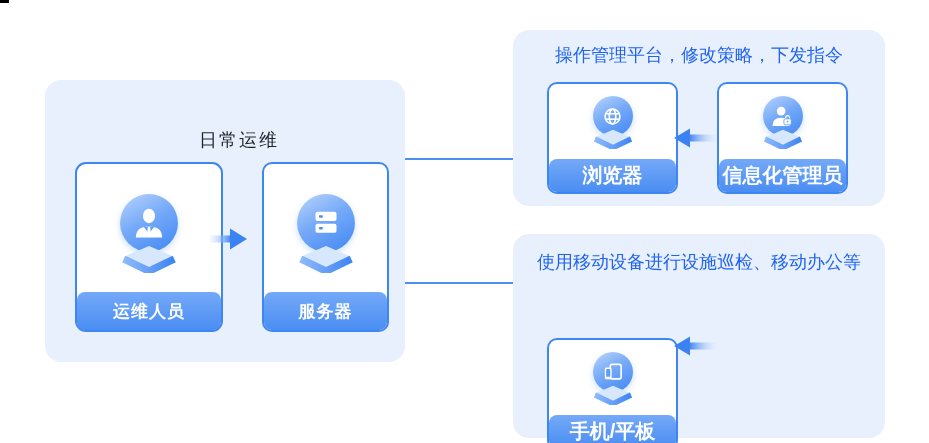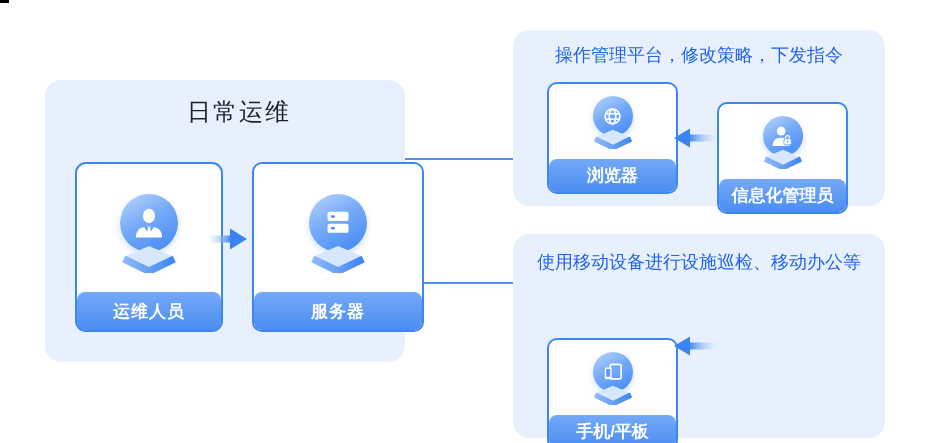--- a/index.html
+++ b/index.html
@@ -12,31 +12,31 @@
   .stage{position:relative;width:929px;height:443px;background:#fff;overflow:hidden;}
   .corner-mark{position:absolute;left:0;top:0;width:9px;height:3px;background:#000;}
   .hline{position:absolute;height:2px;background:var(--connector);}
   .hline.top{left:405px;top:158px;width:108px;}
   .hline.bottom{left:405px;top:282px;width:108px;}
   .panel{position:absolute;background:var(--panel-bg);border-radius:16px;}
   .panel.left{left:45px;top:80px;width:360px;height:282px;}
   .panel.tr{left:513px;top:30px;width:372px;height:176px;}
   .panel.br{left:513px;top:234px;width:372px;height:204px;}
   .panel-title{position:absolute;left:0;right:0;text-align:center;font-weight:normal;}
-  .panel.left .panel-title{top:16px;font-size:24px;color:var(--dark-text);letter-spacing:2px;margin-left:28px;}
+  .panel.left .panel-title{top:48px;font-size:18px;color:var(--dark-text);letter-spacing:2px;margin-left:28px;}
   .panel.tr .panel-title{top:13px;font-size:18px;color:var(--accent);}
   .panel.br .panel-title{top:16px;font-size:18px;color:var(--accent);}
   .card{position:absolute;background:#fff;border:2px solid var(--card-border);border-radius:10px;}
   .card.big{width:148px;height:170px;}
   .card.small{width:131px;height:112px;}
   .card .bar{position:absolute;left:0;right:0;bottom:0;border-radius:8px;
     display:flex;align-items:center;justify-content:center;color:#fff;font-weight:bold;
     background:linear-gradient(180deg,var(--bar-top),var(--bar-bottom));}
   .card.big .bar{height:38px;font-size:17px;letter-spacing:1px;}
-  .card.small .bar{height:33px;font-size:17px;}
+  .card.small .bar{height:33px;font-size:20px;}
   .medal{position:absolute;left:0;right:0;top:0;display:flex;flex-direction:column;align-items:center;}
   .card.big .medal{padding-top:30px;}
   .card.small .medal{padding-top:12px;}
   .circle{border-radius:50%;display:flex;align-items:center;justify-content:center;
     background:linear-gradient(150deg,#BBD5FC 0%,#76AAF8 45%,#3F86F3 100%);
     box-shadow:0 3px 6px rgba(63,134,243,0.25);}
   .card.big .circle{width:58px;height:58px;}
   .card.small .circle{width:40px;height:40px;}
   .card.big .circle svg{width:42px;height:42px;}
   .card.small .circle svg{width:29px;height:29px;}
@@ -88,21 +88,21 @@
         </svg>
       </div>
       <div class="bar">运维人员</div>
     </div>
 
     <svg class="arrow" style="left:163px;top:146px;" width="40" height="26" viewBox="0 0 40 26">
       <rect x="2" y="9.5" width="21" height="7" fill="url(#gArrR)"></rect>
       <polygon points="22,2.5 39,13 22,23.5" fill="var(--arrow)"></polygon>
     </svg>
 
-    <div class="card big" style="left:207px;top:82px;width:172px;">
+    <div class="card big" style="left:217px;top:82px;width:127px;">
       <div class="medal">
         <div class="circle">
           <svg viewBox="0 0 32 32">
             <rect x="8" y="7.5" width="16" height="7" rx="1.5" fill="#fff"></rect>
             <rect x="8" y="16.5" width="16" height="7" rx="1.5" fill="#fff"></rect>
             <rect x="10.6" y="10" width="3" height="2" rx="0.6" fill="#4C8FF2"></rect>
             <rect x="10.6" y="19" width="3" height="2" rx="0.6" fill="#4C8FF2"></rect>
           </svg>
         </div>
         <svg class="chev" width="64" height="28" viewBox="0 0 64 30">
@@ -133,21 +133,21 @@
         </svg>
       </div>
       <div class="bar">浏览器</div>
     </div>
 
     <svg class="arrow" style="left:160px;top:96px;" width="46" height="24" viewBox="0 0 46 24">
       <polygon points="1,12 17,2.5 17,21.5" fill="var(--arrow)"></polygon>
       <rect x="16" y="8.5" width="28" height="7" fill="url(#gArrL)"></rect>
     </svg>
 
-    <div class="card small" style="left:204px;top:52px;margin-top:20px;">
+    <div class="card small" style="left:204px;top:52px;">
       <div class="medal">
         <div class="circle">
           <svg viewBox="0 0 32 32">
             <circle cx="14.5" cy="10" r="4.8" fill="#fff"></circle>
             <path d="M5 26.5 Q5 17.5 14.5 17.5 Q24 17.5 24 26.5 Z" fill="#fff"></path>
             <path d="M19.5 18.7 v-1.5 a2.1 2.1 0 0 1 4.2 0 v1.5" fill="none" stroke="#fff" stroke-width="1.5"></path>
             <rect x="17.6" y="18.6" width="8" height="6.6" rx="1.3" fill="#fff" stroke="#5E9CF5" stroke-width="0.9"></rect>
             <circle cx="21.6" cy="21.6" r="1" fill="#5E9CF5"></circle>
           </svg>
         </div>

